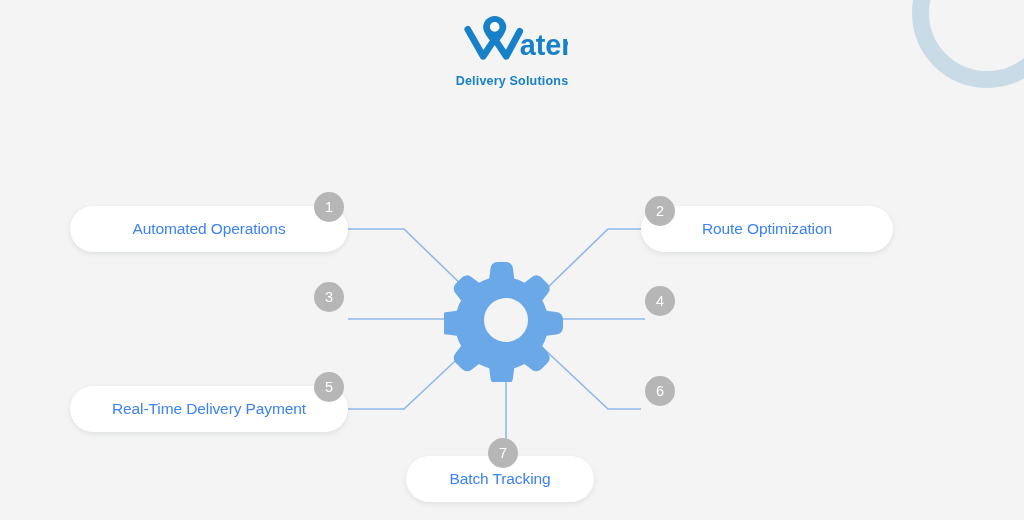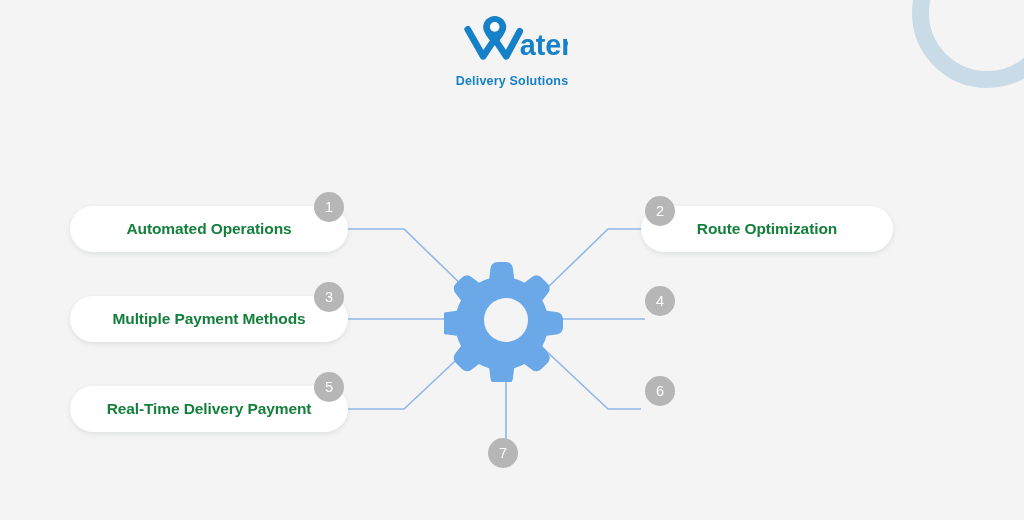--- a/index.html
+++ b/index.html
@@ -104,22 +104,22 @@
     background: #ffffff;
     border-radius: 23px;
     box-shadow: 0 2px 5px rgba(80,90,110,0.13);
     display: flex;
     align-items: center;
     justify-content: center;
     box-sizing: border-box;
   }
   .pill-label {
     font-size: 15.5px;
-    font-weight: 700;
-    color: #15803d;
+    font-weight: 400;
+    color: #3b82f6;
     white-space: nowrap;
     letter-spacing: -0.1px;
   }
 
   .badge {
     position: absolute;
     width: 30px;
     height: 30px;
     border-radius: 50%;
     background: #b6b6b6;
@@ -223,30 +223,30 @@
     <div class="pill pill-left p1">
       <span class="pill-label">Automated Operations</span>
     </div>
     <div class="badge b1">1</div>
 
     <div class="pill pill-right p2">
       <span class="pill-label">Route Optimization</span>
     </div>
     <div class="badge b2">2</div>
 
-    <div class="pill pill-left p3">
-      <span class="pill-label">Multiple Payment Methods</span>
-    </div>
     <div class="badge b3">3</div>
 
     <div class="badge b4">4</div>
 
     <div class="pill pill-left p5">
       <span class="pill-label">Real-Time Delivery Payment</span>
     </div>
     <div class="badge b5">5</div>
 
     <div class="badge b6">6</div>
 
+    <div class="pill p7">
+      <span class="pill-label">Batch Tracking</span>
+    </div>
     <div class="badge b7">7</div>
 
   </div>
 </div>
 
 </body></html>

